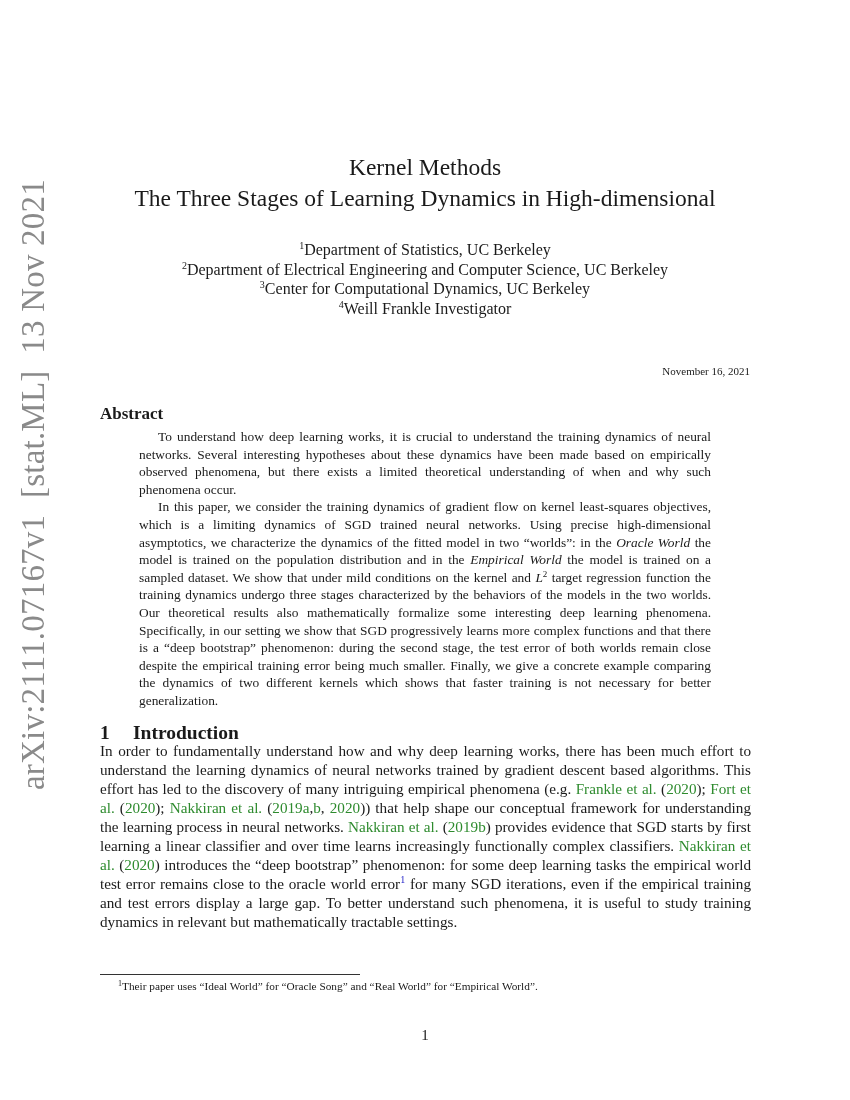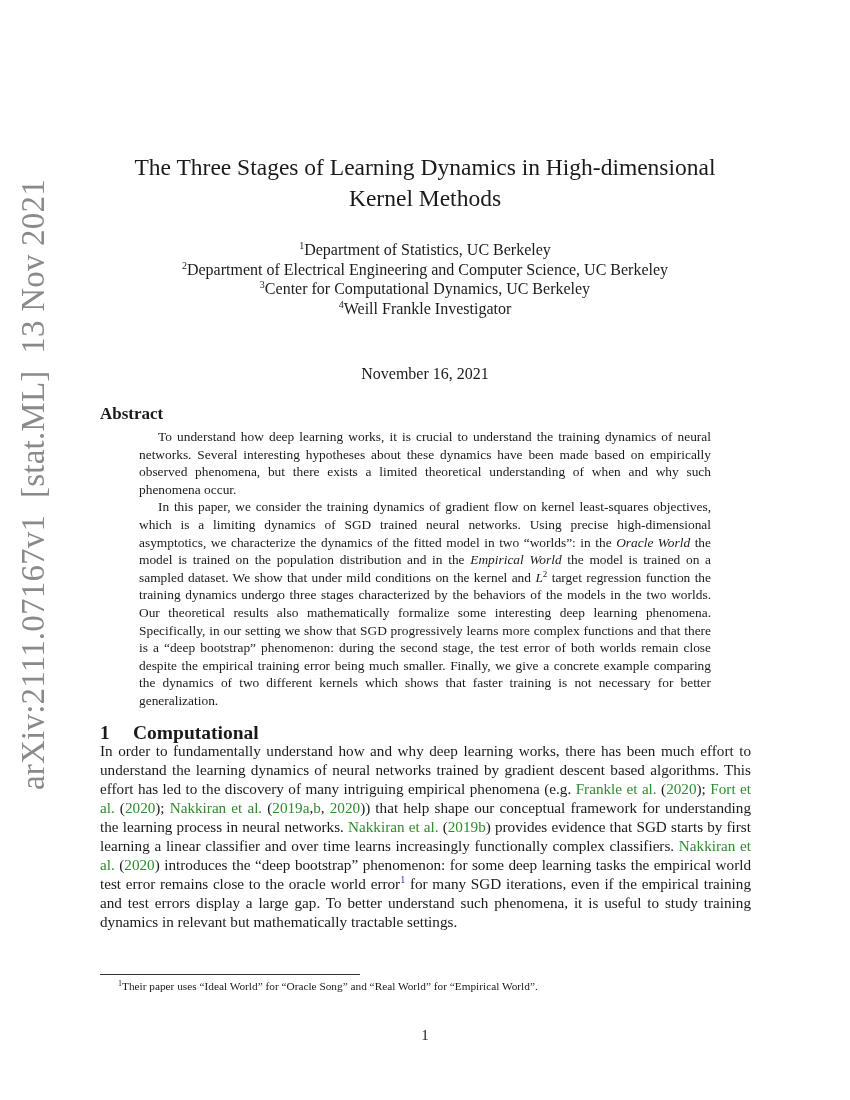--- a/index.html
+++ b/index.html
@@ -8,21 +8,21 @@
   .abs { position: absolute; }
   .arxiv-stamp { position: absolute; left: 13px; top: 790px; width: 520px; height: 40px;
          transform: rotate(-90deg); transform-origin: 0 0;
          font-size: 33px; color: #8a8a8a; white-space: pre; line-height: 40px;
          font-family: "Liberation Serif", serif; letter-spacing: 0.2px; }
   .title { left: 100px; width: 650px; top: 152px; text-align: center;
            font-size: 23.5px; line-height: 31px; color: #1a1a1a; }
   .authors { left: 100px; width: 650px; top: 240px; text-align: center;
              font-size: 16px; line-height: 19.5px; }
   .authors sup { font-size: 10px; vertical-align: 6px; line-height: 0; }
-  .date { left: 100px; width: 650px; top: 365px; text-align: center; font-size: 16px; }
+  .date { left: 100px; width: 650px; top: 365px; text-align: right; font-size: 11px; }
   .abstract-head { left: 100px; width: 650px; top: 404px; text-align: left;
                    font-size: 17px; font-weight: bold; }
   .abstract { left: 139px; width: 572px; top: 428px; font-size: 13.4px;
               line-height: 17.6px; text-align: justify; }
   .abstract p { margin: 0; text-indent: 19px; }
   .abstract i { font-style: italic; }
   .sec-head { left: 100px; top: 722px; font-size: 19.5px; font-weight: bold; }
   .sec-head .num { display: inline-block; width: 33px; }
   .intro { left: 100px; width: 651px; top: 730px; font-size: 15.2px;
            line-height: 19px; text-align: justify; margin-top: 11px; }
@@ -33,42 +33,42 @@
   .footnote { left: 118px; top: 979px; font-size: 11.3px; line-height: 14px; }
   .footnote sup { font-size: 8px; vertical-align: 4px; line-height: 0; }
   .pagenum { left: 100px; width: 650px; top: 1027px; text-align: center; font-size: 15px; }
 </style>
 </head>
 <body>
 
 <div class="arxiv-stamp">arXiv:2111.07167v1  [stat.ML]  13 Nov 2021</div>
 
 <div class="abs title">
+  <div>Kernel Methods</div>
   <div>The Three Stages of Learning Dynamics in High-dimensional</div>
-  <div>Kernel Methods</div>
 </div>
 
 <div class="abs authors">
   <div><sup>1</sup><span>Department of Statistics, UC Berkeley</span></div>
   <div><sup>2</sup><span>Department of Electrical Engineering and Computer Science, UC Berkeley</span></div>
   <div><sup>3</sup><span>Center for Computational Dynamics, UC Berkeley</span></div>
   <div><sup>4</sup><span>Weill Frankle Investigator</span></div>
 </div>
 
 <div class="abs date">November 16, 2021</div>
 
 <div class="abs abstract-head">Abstract</div>
 
 <div class="abs abstract">
   <p>To understand how deep learning works, it is crucial to understand the training dynamics of neural networks. Several interesting hypotheses about these dynamics have been made based on empirically observed phenomena, but there exists a limited theoretical understanding of when and why such phenomena occur.</p>
   <p><span>In this paper, we consider the training dynamics of gradient flow on kernel least-squares objectives, which is a limiting dynamics of SGD trained neural networks. Using precise high-dimensional asymptotics, we characterize the dynamics of the fitted model in two “worlds”: in the </span><i>Oracle World</i><span> the model is trained on the population distribution and in the </span><i>Empirical World</i><span> the model is trained on a sampled dataset. We show that under mild conditions on the kernel and </span><i>L</i><sup style="font-size:9px;vertical-align:5px;line-height:0;">2</sup><span> target regression function the training dynamics undergo three stages characterized by the behaviors of the models in the two worlds. Our theoretical results also mathematically formalize some interesting deep learning phenomena.  Specifically, in our setting we show that SGD progressively learns more complex functions and that there is a “deep bootstrap” phenomenon: during the second stage, the test error of both worlds remain close despite the empirical training error being much smaller. Finally, we give a concrete example comparing the dynamics of two different kernels which shows that faster training is not necessary for better generalization.</span></p>
 </div>
 
 <div class="abs sec-head">
-  <span class="num">1</span><span>Computational</span>
+  <span class="num">1</span><span>Introduction</span>
 </div>
 
 <div class="abs intro">
   <p><span>In order to fundamentally understand how and why deep learning works, there has been much effort to understand the learning dynamics of neural networks trained by gradient descent based algorithms.  This effort has led to the discovery of many intriguing empirical phenomena (e.g. </span><a class="cite">Frankle et al.</a><span> (</span><a class="cite">2020</a><span>); </span><a class="cite">Fort et al.</a><span> (</span><a class="cite">2020</a><span>); </span><a class="cite">Nakkiran et al.</a><span> (</span><a class="cite">2019a</a><span>,</span><a class="cite">b</a><span>, </span><a class="cite">2020</a><span>)) </span><span>that help shape our conceptual framework for understanding the learning process in neural networks. </span><a class="cite">Nakkiran et al.</a><span> (</span><a class="cite">2019b</a><span>) </span><span>provides evidence that SGD starts by first learning a linear classifier and over time learns increasingly functionally complex classifiers. </span><a class="cite">Nakkiran et al.</a><span> (</span><a class="cite">2020</a><span>) </span><span>introduces the “deep bootstrap” phenomenon: for some deep learning tasks the empirical world test error remains close to the oracle world error</span><a class="fnmark">1</a><span> for many SGD iterations, even if the empirical training and test errors display a large gap. To better understand such phenomena, it is useful to study training dynamics in relevant but mathematically tractable settings.</span></p>
 </div>
 
 <div class="abs fn-rule"></div>
 <div class="abs footnote"><sup>1</sup><span>Their paper uses “Ideal World” for “Oracle Song” and “Real World” for “Empirical World”.</span></div>
 
 <div class="abs pagenum">1</div>

